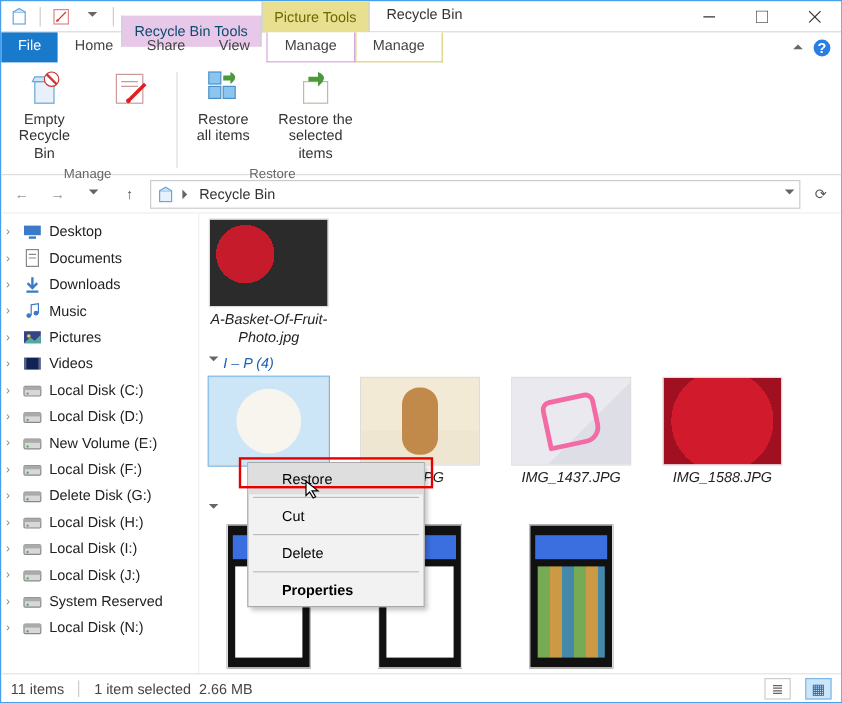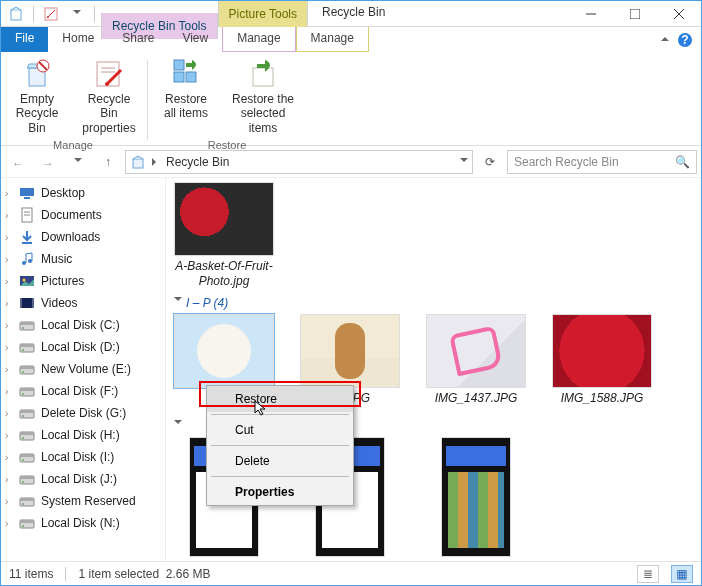--- a/index.html
+++ b/index.html
@@ -193,21 +193,20 @@
       <div class="rbtn">
         <div class="ricon">
             <svg width="32" height="32">
               <rect x="4" y="4" width="22" height="24" fill="#fff" stroke="#c99"></rect>
               <line x1="8" y1="10" x2="22" y2="10" stroke="#c99"></line>
               <line x1="8" y1="14" x2="22" y2="14" stroke="#c99"></line>
               <path d="M14 26 L28 12" stroke="#d22" stroke-width="3"></path>
               <circle cx="14" cy="26" r="2" fill="#d22"></circle>
             </svg>
           </div>
-        <span>Recycle Bin properties</span>
       </div>
     </div>
     <div class="rgroup-label">Manage</div>
   </div>
   <div class="rsep"></div>
   <div class="rgroup">
     <div class="rgroup-btns">
       <div class="rbtn">
         <div class="ricon">
             <svg width="32" height="32">
@@ -244,24 +243,20 @@
     <svg width="16" height="16">
         <rect x="3" y="5" width="10" height="9" fill="#e8f1fb" stroke="#6aa6d8"></rect>
         <path d="M3 5 L8 2 L13 5" fill="#cde6f7" stroke="#6aa6d8"></path>
       </svg>
     <span class="chev right"></span>
     <span class="crumb">Recycle Bin</span>
     <div style="flex:1"></div>
     <span class="chev down"></span>
   </div>
   <div class="navbtn enabled">⟳</div>
-  <div class="searchbox">
-    <span style="color:#888">Search Recycle Bin</span>
-    <span>🔍</span>
-  </div>
 </div>
 
 <div class="bodysplit">
   <div class="sidebar">
     <div id="side-list">
         <div class="side-item">
           <span class="exp">›</span>
           <span class="side-icon">
             <svg width="16" height="16">
               <rect x="1" y="3" width="14" height="8" fill="#3a7ac8"></rect>

